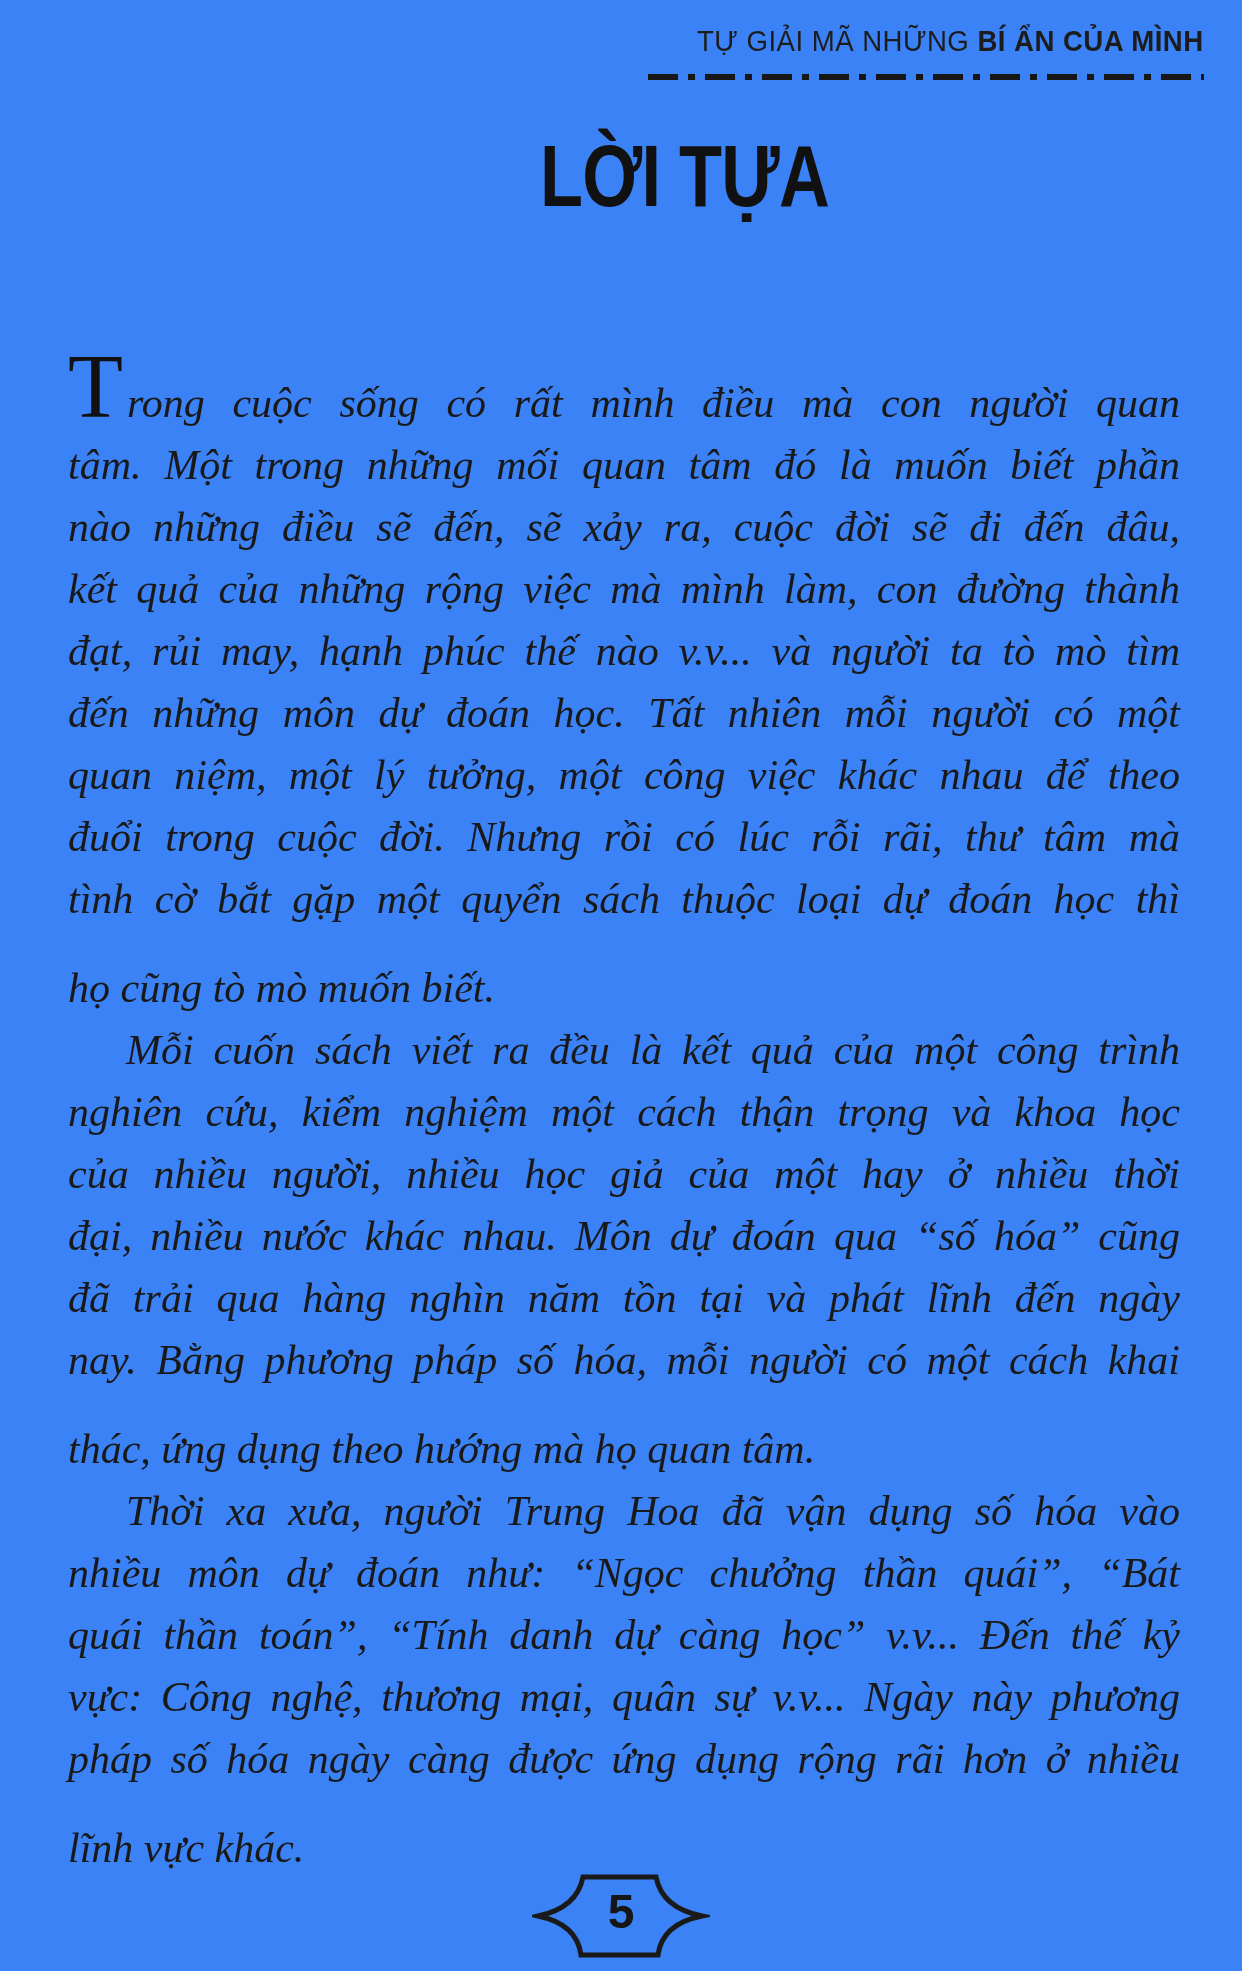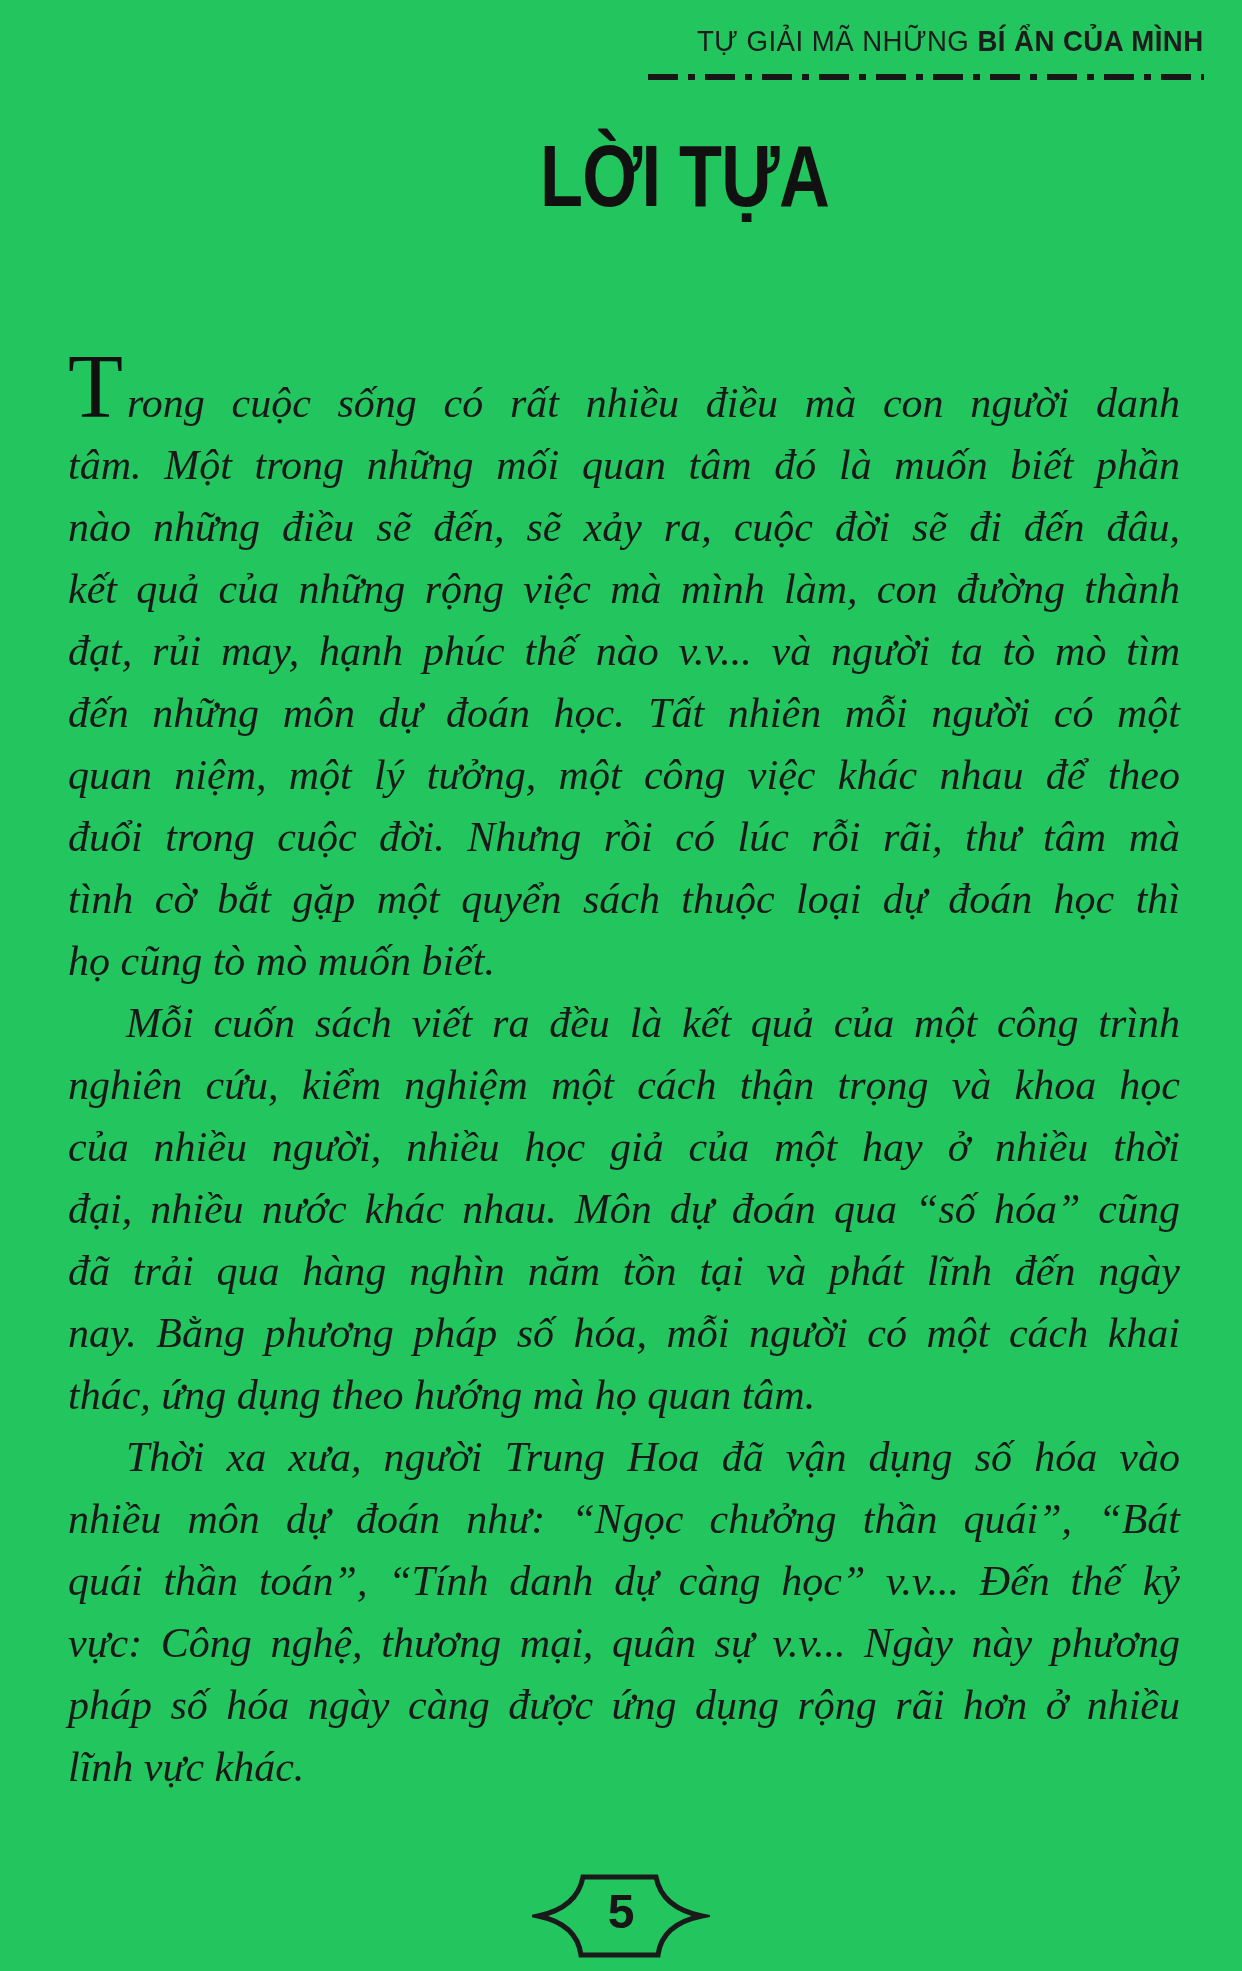--- a/index.html
+++ b/index.html
@@ -1,19 +1,19 @@
 <!DOCTYPE html>
 <html><head>
 <meta charset="utf-8">
 <style>
   html,body{margin:0;padding:0;background:#e8e8e8;}
   .page{
     position:relative;
     width:1242px;height:1971px;
-    background:#22c55e;
+    background:#3b82f6;
     color:#161616;
     overflow:hidden;
     font-family:"Liberation Serif", serif;
   }
   
   .running-header{
     position:absolute;top:24px;right:38px;
     font-family:"Liberation Sans", sans-serif;
     font-size:30px;letter-spacing:.5px;
     color:#1c1c1c;white-space:nowrap;
@@ -47,21 +47,21 @@
     font-style:italic;
     font-size:42px;line-height:62px;
     color:#191919;
   }
   .line{
     height:62px;
     text-align:justify;
     text-align-last:justify;
     white-space:nowrap;
   }
-  .line.para-end{text-align-last:left;}
+  .line.para-end{text-align-last:left;margin-top:27px;}
   .line.indent{text-indent:58px;}
   .dropcap{
     font-style:normal;
     font-family:"Liberation Serif", serif;
     font-size:90px;line-height:0;
     letter-spacing:1px;
     margin-right:3px;
     color:#111;
   }
   
@@ -86,21 +86,21 @@
   <div class="running-header">
     <span>TỰ GIẢI MÃ NHỮNG </span><span class="bold">BÍ ẨN CỦA MÌNH</span>
   </div>
   <div class="header-rule"></div>
 
   <div class="title-wrap">
     <div class="page-title">LỜI TỰA</div>
   </div>
 
   <div class="body-text">
-    <div class="line"><span class="dropcap">T</span><span>rong cuộc sống có rất nhiều điều mà con người danh</span></div>
+    <div class="line"><span class="dropcap">T</span><span>rong cuộc sống có rất mình điều mà con người quan</span></div>
     <div class="line">tâm. Một trong những mối quan tâm đó là muốn biết phần</div>
     <div class="line">nào những điều sẽ đến, sẽ xảy ra, cuộc đời sẽ đi đến đâu,</div>
     <div class="line">kết quả của những rộng việc mà mình làm, con đường thành</div>
     <div class="line">đạt, rủi may, hạnh phúc thế nào v.v... và người ta tò mò tìm</div>
     <div class="line">đến những môn dự đoán học. Tất nhiên mỗi người có một</div>
     <div class="line">quan niệm, một lý tưởng, một công việc khác nhau để theo</div>
     <div class="line">đuổi trong cuộc đời. Nhưng rồi có lúc rỗi rãi, thư tâm mà</div>
     <div class="line">tình cờ bắt gặp một quyển sách thuộc loại dự đoán học thì</div>
     <div class="line para-end">họ cũng tò mò muốn biết.</div>
     <div class="line indent">Mỗi cuốn sách viết ra đều là kết quả của một công trình</div>

